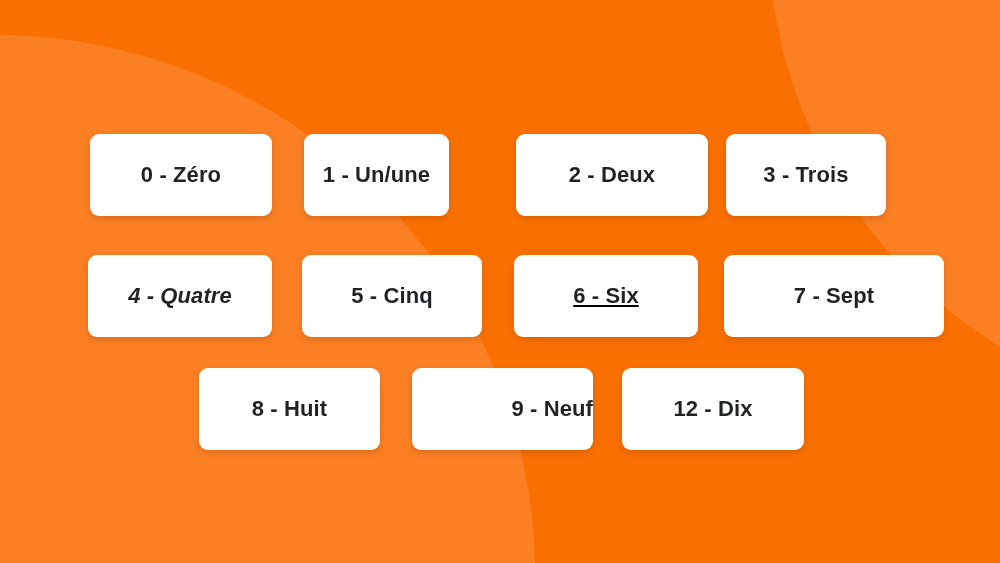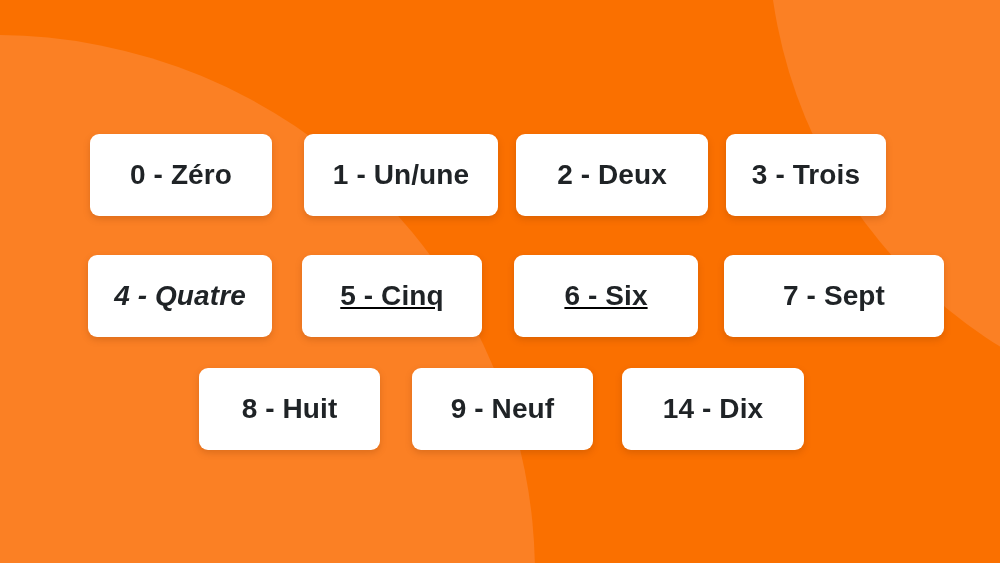--- a/index.html
+++ b/index.html
@@ -54,48 +54,48 @@
     height: 82px;
     background: #FFFFFF;
     border-radius: 9px;
     box-shadow: 0 3px 7px rgba(120, 46, 0, 0.22);
     display: flex;
     align-items: center;
     justify-content: center;
     box-sizing: border-box;
   }
   .card-label {
-    font-size: 28px;
+    font-size: 22px;
     font-weight: bold;
     color: #1F2326;
     letter-spacing: 0.1px;
     white-space: nowrap;
     line-height: 1;
   }
 
   
   .r1 { top: 134px; }
   
   .r2 { top: 255px; }
   
   .r3 { top: 368px; }
 
   
   .c0  { left: 90px;  width: 182px; }
-  .c1  { left: 304px; width: 194px; }
+  .c1  { left: 304px; width: 145px; }
   .c2  { left: 516px; width: 192px; }
   .c3  { left: 726px; width: 160px; }
   
   .c4  { left: 88px;  width: 184px; font-style: italic; }
-  .c5  { left: 302px; width: 180px; text-decoration: underline; }
+  .c5  { left: 302px; width: 180px; }
   .c6  { left: 514px; width: 184px; text-decoration: underline; }
   .c7  { left: 724px; width: 220px; }
   
   .c8  { left: 199px; width: 181px; }
-  .c9  { left: 412px; width: 181px; }
+  .c9  { left: 412px; width: 181px; justify-content: flex-end; }
   .c10 { left: 622px; width: 182px; }
 </style>
 </head>
 <body>
 
 <div id="stage">
 
   <div class="blob" id="blob-tr"></div>
   <div class="blob" id="blob-bl"></div>
 
@@ -127,17 +127,17 @@
       <span class="card-label">7 - Sept</span>
     </div>
 
     <div class="card r3 c8">
       <span class="card-label">8 - Huit</span>
     </div>
     <div class="card r3 c9">
       <span class="card-label">9 - Neuf</span>
     </div>
     <div class="card r3 c10">
-      <span class="card-label">14 - Dix</span>
+      <span class="card-label">12 - Dix</span>
     </div>
 
   </div>
 </div>
 
 </body></html>

